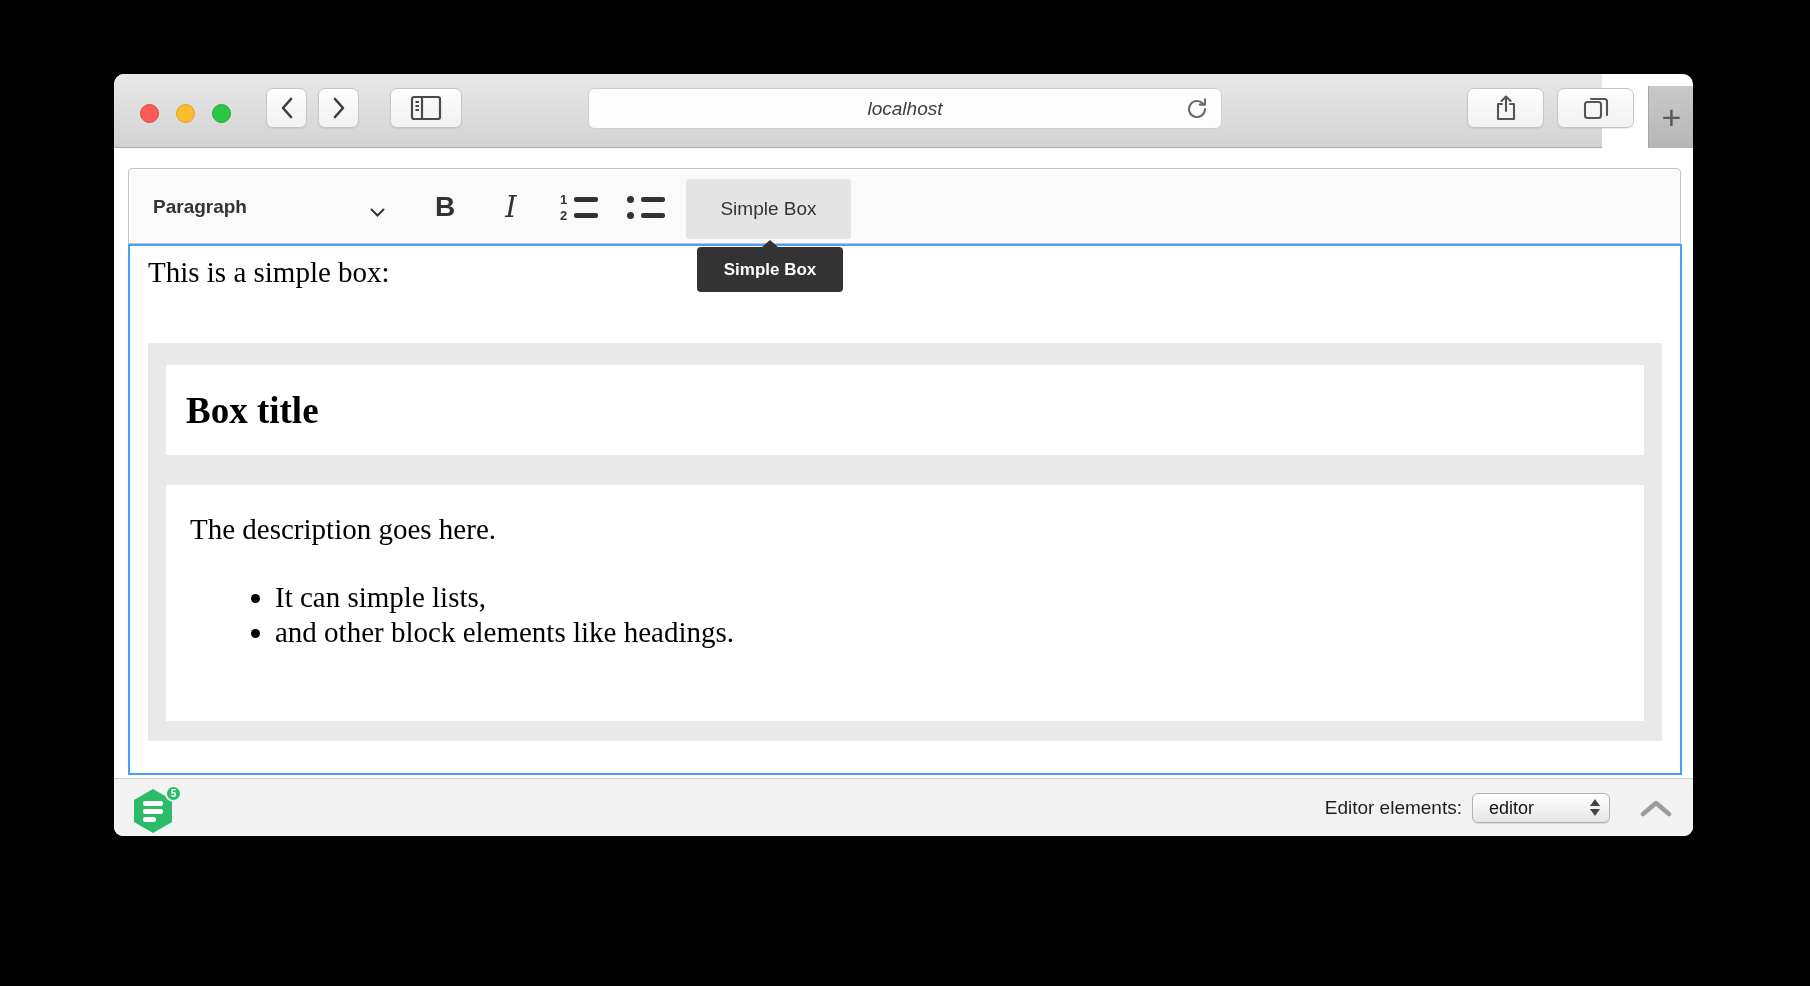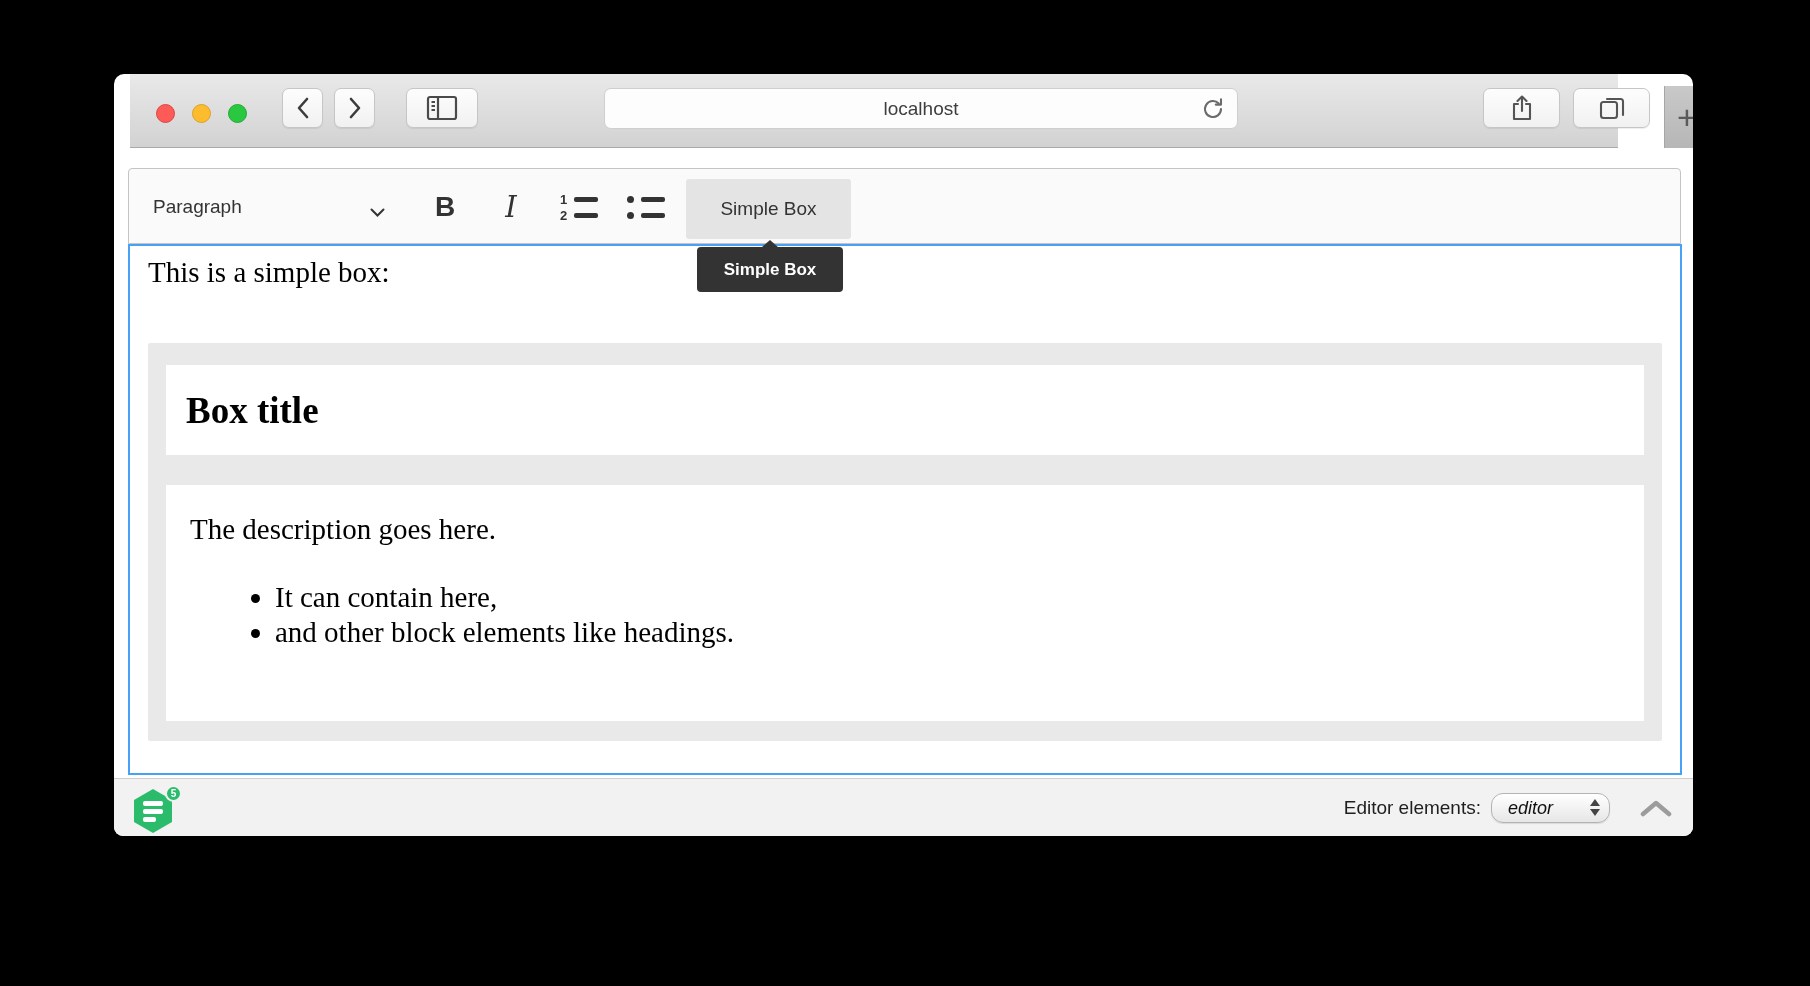--- a/index.html
+++ b/index.html
@@ -1,22 +1,22 @@
 <!DOCTYPE html>
 <html><head>
 <meta charset="utf-8">
 <style>
   * { margin:0; padding:0; box-sizing:border-box; }
   html,body { width:1810px; height:986px; background:#000; font-family:"Liberation Sans",sans-serif; }
   #window { position:absolute; left:114px; top:74px; width:1579px; height:762px;
             background:#fff; border-radius:10px 10px 9px 9px; overflow:hidden; }
 
   
-  .titlebar { position:absolute; left:16px; top:0; width:1488px; height:74px;
-              background:linear-gradient(#e9e9e9,#d2d2d2); border-bottom:1px solid #a9a9a9; }
+  .titlebar { position:absolute; left:0; top:0; width:1488px; height:74px;
+              background:linear-gradient(#e9e9e9,#d2d2d2); border-bottom:1px solid #a9a9a9;font-style:italic; }
   .lights { position:absolute; left:26px; top:30px; display:flex; gap:17px; }
   .light { width:19px; height:19px; border-radius:50%; }
   .light.red    { background:#fc5b57; border:1px solid #e1423e; }
   .light.yellow { background:#fdbc2e; border:1px solid #e0a023; }
   .light.green  { background:#2ac840; border:1px solid #23a832; }
   .tb-btn { position:absolute; top:14px; height:40px; background:linear-gradient(#fdfdfd,#f1f1f1);
             border:1px solid #c6c6c6; border-radius:7px; box-shadow:0 1px 1px rgba(0,0,0,.07);
             display:flex; align-items:center; justify-content:center; }
   .btn-back { left:152px; width:41px; }
   .btn-fwd  { left:204px; width:41px; }
@@ -31,21 +31,21 @@
   .newtab-strip { position:absolute; left:1534px; top:12px; width:45px; height:62px;
                   background:linear-gradient(#c9c9c9,#b6b6b6); border-left:1px solid #a6a6a6;
                   display:flex; align-items:center; justify-content:center;
                   font-size:34px; font-weight:300; color:#5a5a5a; }
 
   
   .ck-toolbar { position:absolute; left:14px; top:94px; width:1553px; height:76px;
                 background:#fafafa; border:1px solid #c4c4c4; border-radius:4px 4px 0 0; }
   .heading-dd { position:absolute; left:8px; top:8px; width:262px; height:60px;
                 display:flex; align-items:center; }
-  .heading-dd .lbl { margin-left:16px; font-size:19px; color:#333; }
+  .heading-dd .lbl { margin-left:16px; font-size:19px; color:#333;font-weight:bold; }
   .heading-dd .caret { position:absolute; right:14px; top:27px; }
   .ck-btn { position:absolute; top:8px; height:60px; display:flex; align-items:center;
             justify-content:center; border-radius:3px; }
   .btn-bold   { left:296px; width:40px; font-weight:bold; font-size:28px; color:#333; }
   .btn-italic { left:362px; width:40px; font-family:"DejaVu Serif","Liberation Serif",serif;
                 font-style:italic; font-size:29px; color:#333; }
   .btn-ol { left:423px; width:54px; } .btn-ul { left:490px; width:54px; }
   .li-icon { display:flex; flex-direction:column; gap:7px; }
   .li-row { display:flex; align-items:center; gap:6px; height:9px; }
   .li-row .num { font-size:13px; font-weight:bold; color:#333; line-height:9px; width:8px; }
@@ -86,23 +86,23 @@
   .hex { position:absolute; left:0; top:4px; width:38px; height:44px; background:#2bbc6b;
          clip-path:polygon(50% 0,100% 25%,100% 75%,50% 100%,0 75%,0 25%); }
   .hex .b1,.hex .b2,.hex .b3 { position:absolute; left:9px; height:5px; border-radius:2px; background:#fff; }
   .hex .b1 { top:12px; width:20px; } .hex .b2 { top:20px; width:20px; } .hex .b3 { top:28px; width:13px; }
   .badge { position:absolute; right:0; top:0; width:17px; height:17px; border-radius:50%;
            background:#2bbc6b; border:2px solid #f2f2f2; color:#fff; font-size:10px;
            font-weight:bold; display:flex; align-items:center; justify-content:center; }
   .inspector-right { position:absolute; right:21px; top:0; height:58px;
                      display:flex; align-items:center; }
   .inst-label { font-size:19px; color:#1f1f1f; margin-right:10px; }
-  .mac-select { position:relative; width:119px; height:30px; border:1px solid #b3b3b3;
-                border-radius:12px; background:linear-gradient(#fff,#e6e6e6);
-                box-shadow:0 1px 1px rgba(0,0,0,.1); display:flex; align-items:center;font-style:italic; }
+  .mac-select { position:relative; width:138px; height:30px; border:1px solid #b3b3b3;
+                border-radius:6px; background:linear-gradient(#fff,#e6e6e6);
+                box-shadow:0 1px 1px rgba(0,0,0,.1); display:flex; align-items:center; }
   .mac-select .val { font-size:18px; color:#111; margin-left:16px; }
   .steppers { position:absolute; right:9px; top:5px; display:flex; flex-direction:column; gap:3px; }
   .steppers .up { width:0; height:0; border-left:5px solid transparent; border-right:5px solid transparent; border-bottom:7px solid #444; }
   .steppers .down { width:0; height:0; border-left:5px solid transparent; border-right:5px solid transparent; border-top:7px solid #444; }
   .collapse-btn { margin-left:30px; width:32px; height:24px; display:flex; align-items:center; justify-content:center; }
 </style>
 </head>
 <body>
 
 <div id="window">
@@ -213,21 +213,21 @@
 
   <div class="ck-editable">
     <p class="intro-p">This is a simple box:</p>
     <div class="simple-box">
       <div class="sb-title">
         <h1>Box title</h1>
       </div>
       <div class="sb-desc">
         <p>The description goes here.</p>
         <ul>
-          <li>It can contain here,</li>
+          <li>It can simple lists,</li>
           <li>and other block elements like headings.</li>
         </ul>
       </div>
     </div>
   </div>
 
   <div class="inspector-bar">
     <div class="hex-wrap">
       <span class="hex">
         <span class="b1"></span>

